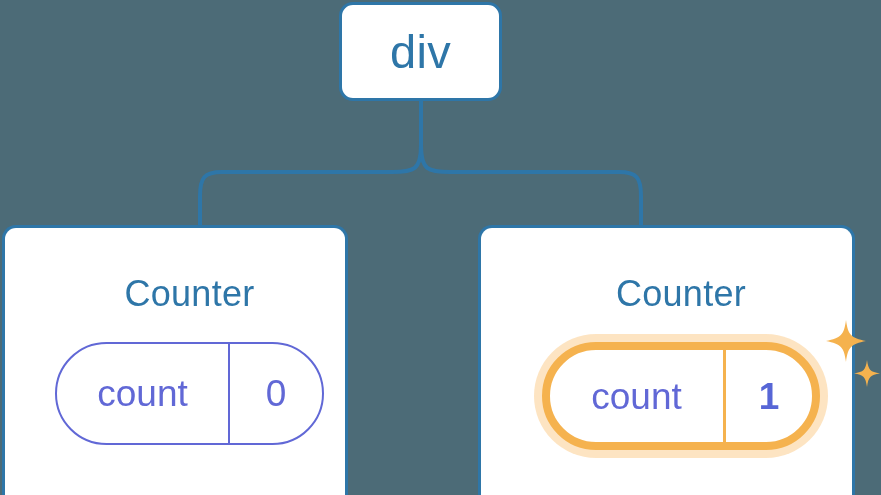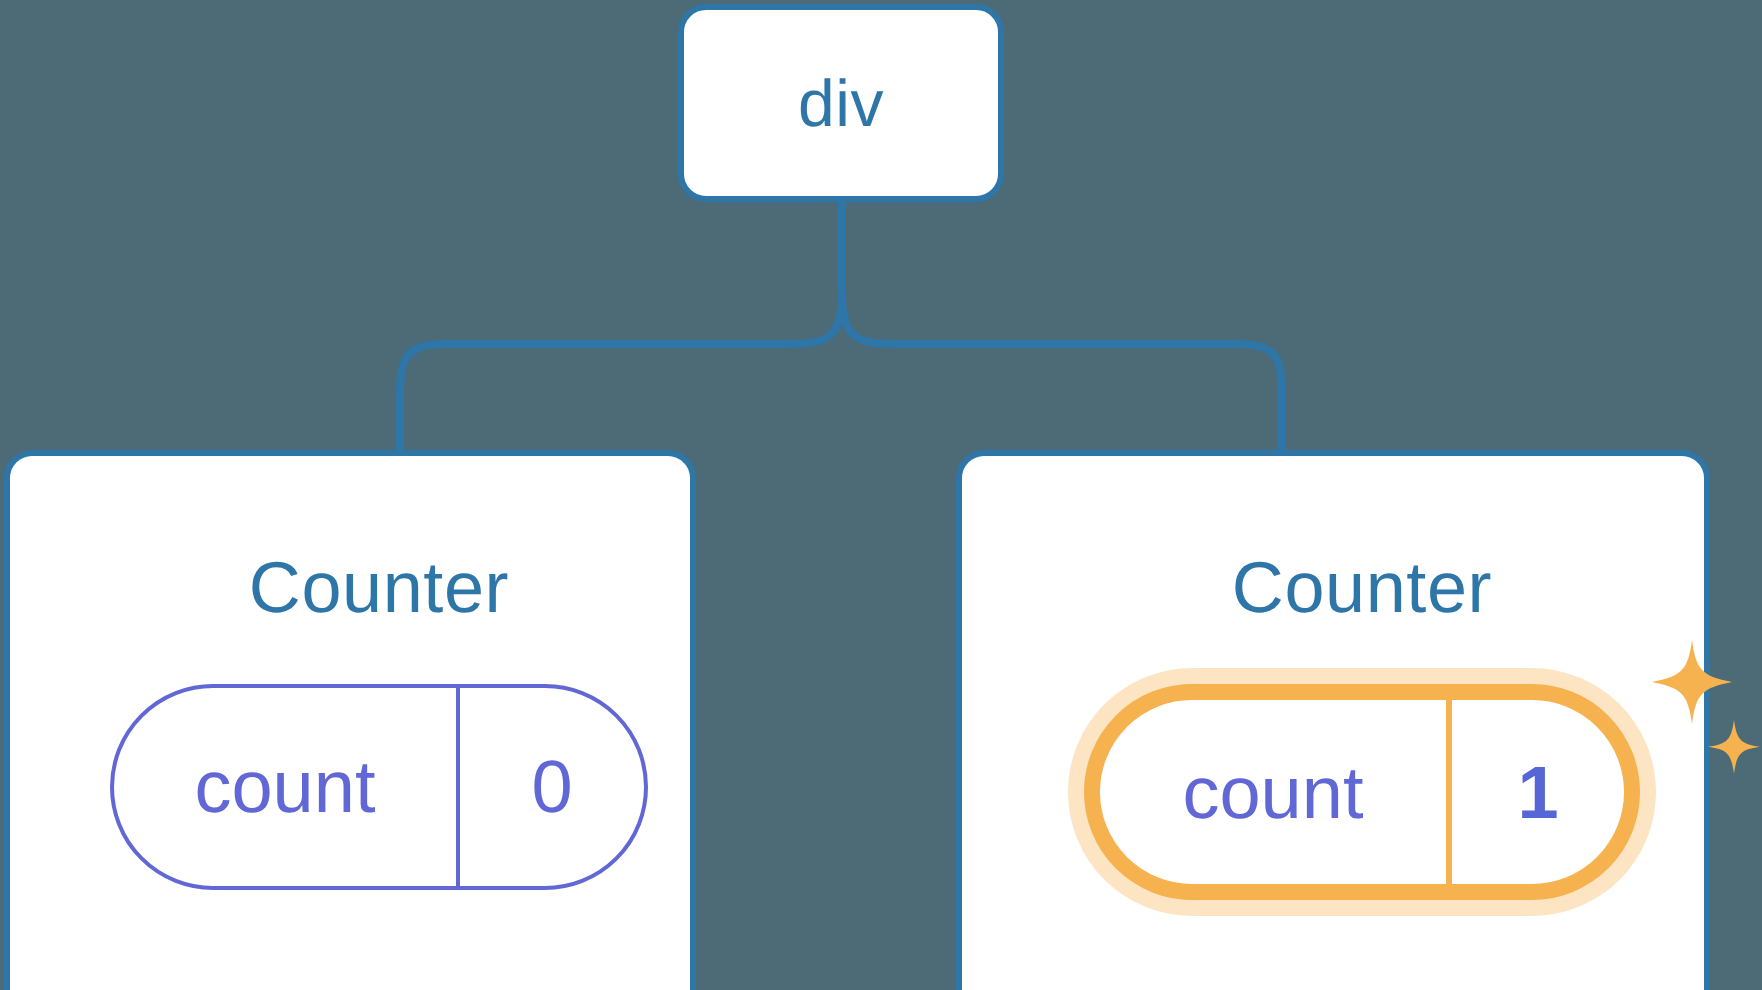--- a/index.html
+++ b/index.html
@@ -47,21 +47,21 @@
 
   
   #root-node {
     left: 339px;
     top: 2px;
     width: 163px;
     height: 99px;
     justify-content: center;
   }
   #root-node .node-title {
-    font-size: 33px;
+    font-size: 47px;
     color: #2e76a8;
     letter-spacing: 0.3px;
     line-height: 1;
   }
 
   
   .child-card {
     top: 225px;
     height: 270px;
     border-bottom: none;

